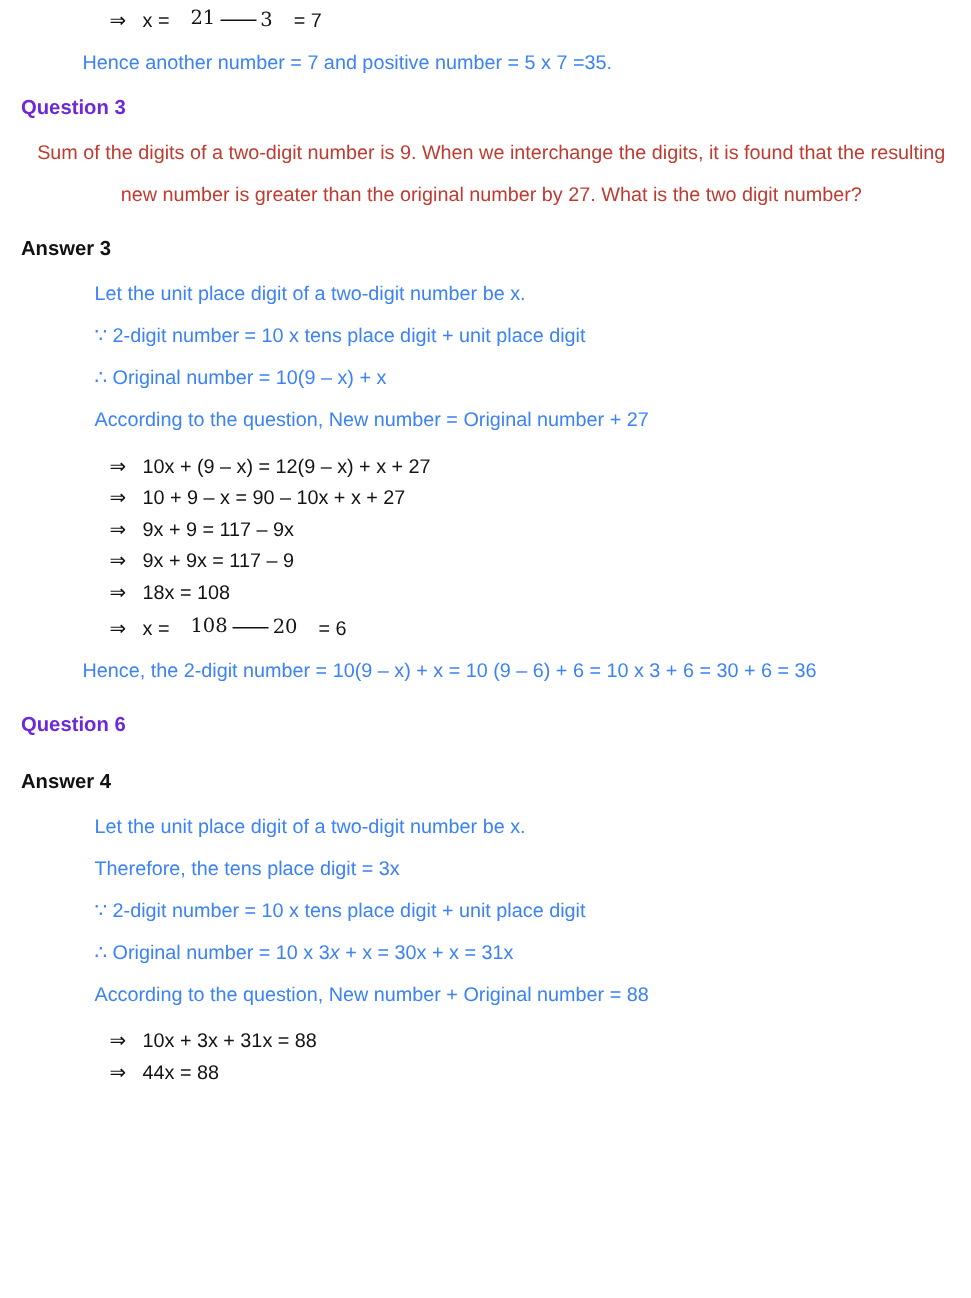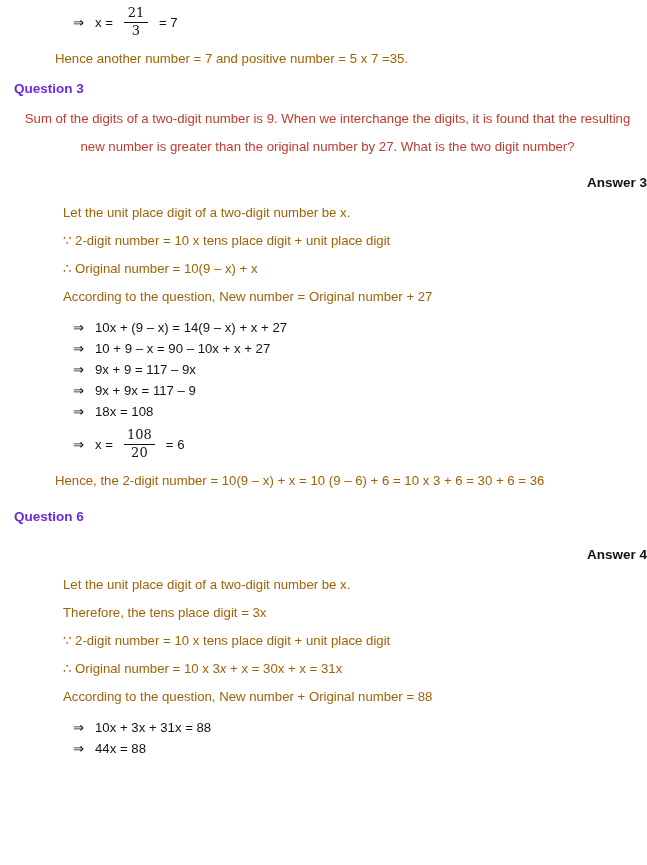--- a/index.html
+++ b/index.html
@@ -32,37 +32,36 @@
     padding: 0 0 0 14px;
     line-height: 20px;
   }
   .a-heading {
     font-size: 13.5px;
     font-weight: bold;
     color: #111111;
     margin: 0;
     padding: 0 0 0 14px;
     line-height: 20px;
-    text-align: right;
   }
 
   
   .q-body {
     font-size: 13.2px;
     color: #bf3b30;
     margin: 0;
     padding: 0 6px 0 14px;
     line-height: 28px;
     text-align: center;
   }
 
   
   .a-line {
     font-size: 13.2px;
-    color: #a16207;
+    color: #3b82f6;
     margin: 0;
     padding: 0 16px 0 63px;
     line-height: 28px;
     white-space: nowrap;
   }
   .a-line.wide {
     padding-left: 55px;
   }
 
   
@@ -90,21 +89,21 @@
     align-items: center;
     padding: 0 0 0 73px;
     font-size: 13.2px;
     color: #131313;
     line-height: 1;
   }
   .frac-row .eq-arrow { flex: 0 0 22px; }
   .frac-lead { margin-right: 6px; }
   .frac {
     display: inline-flex;
-    flex-direction: column;
+    flex-direction: row;
     align-items: center;
     vertical-align: middle;
     margin: 0 5px;
     font-family: "DejaVu Serif", serif;
     font-size: 13px;
     line-height: 1.15;
   }
   .frac .num { padding: 0 3px 1px 3px; }
   .frac .bar {
     display: block;
@@ -153,21 +152,21 @@
 
   <p class="a-line">Let the unit place digit of a two-digit number be x.</p>
   <p class="a-line">∵ 2-digit number = 10 x tens place digit + unit place digit</p>
   <p class="a-line">∴  Original number = 10(9 – x) + x</p>
   <p class="a-line">According to the question, New number = Original number + 27</p>
 
   <div class="sp-sm"></div>
 
   <div class="eq-line">
     <span class="eq-arrow">⇒</span>
-    <span class="eq-text">10x + (9 – x) = 14(9 – x) + x + 27</span>
+    <span class="eq-text">10x + (9 – x) = 12(9 – x) + x + 27</span>
   </div>
   <div class="eq-line">
     <span class="eq-arrow">⇒</span>
     <span class="eq-text">10 + 9 – x = 90 – 10x + x + 27</span>
   </div>
   <div class="eq-line">
     <span class="eq-arrow">⇒</span>
     <span class="eq-text">9x + 9 = 117 – 9x</span>
   </div>
   <div class="eq-line">

